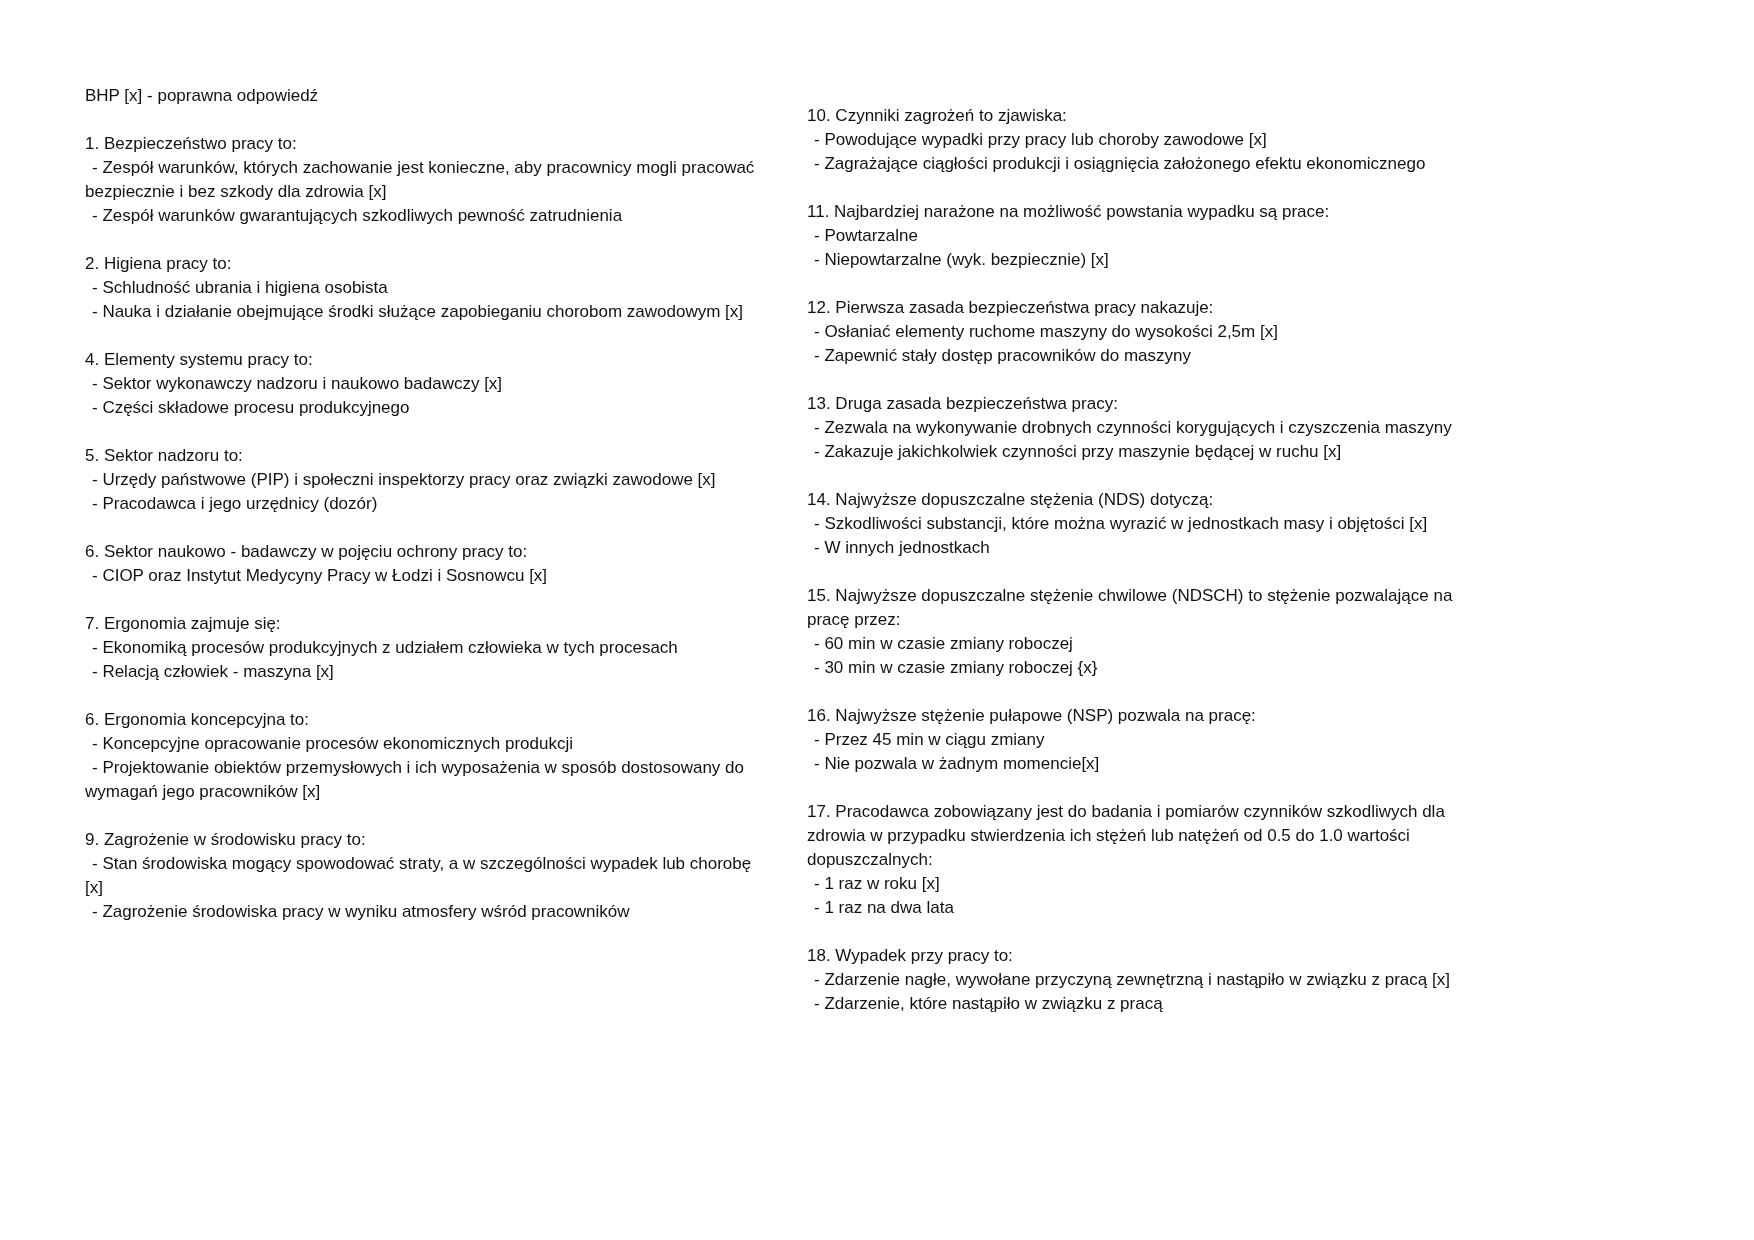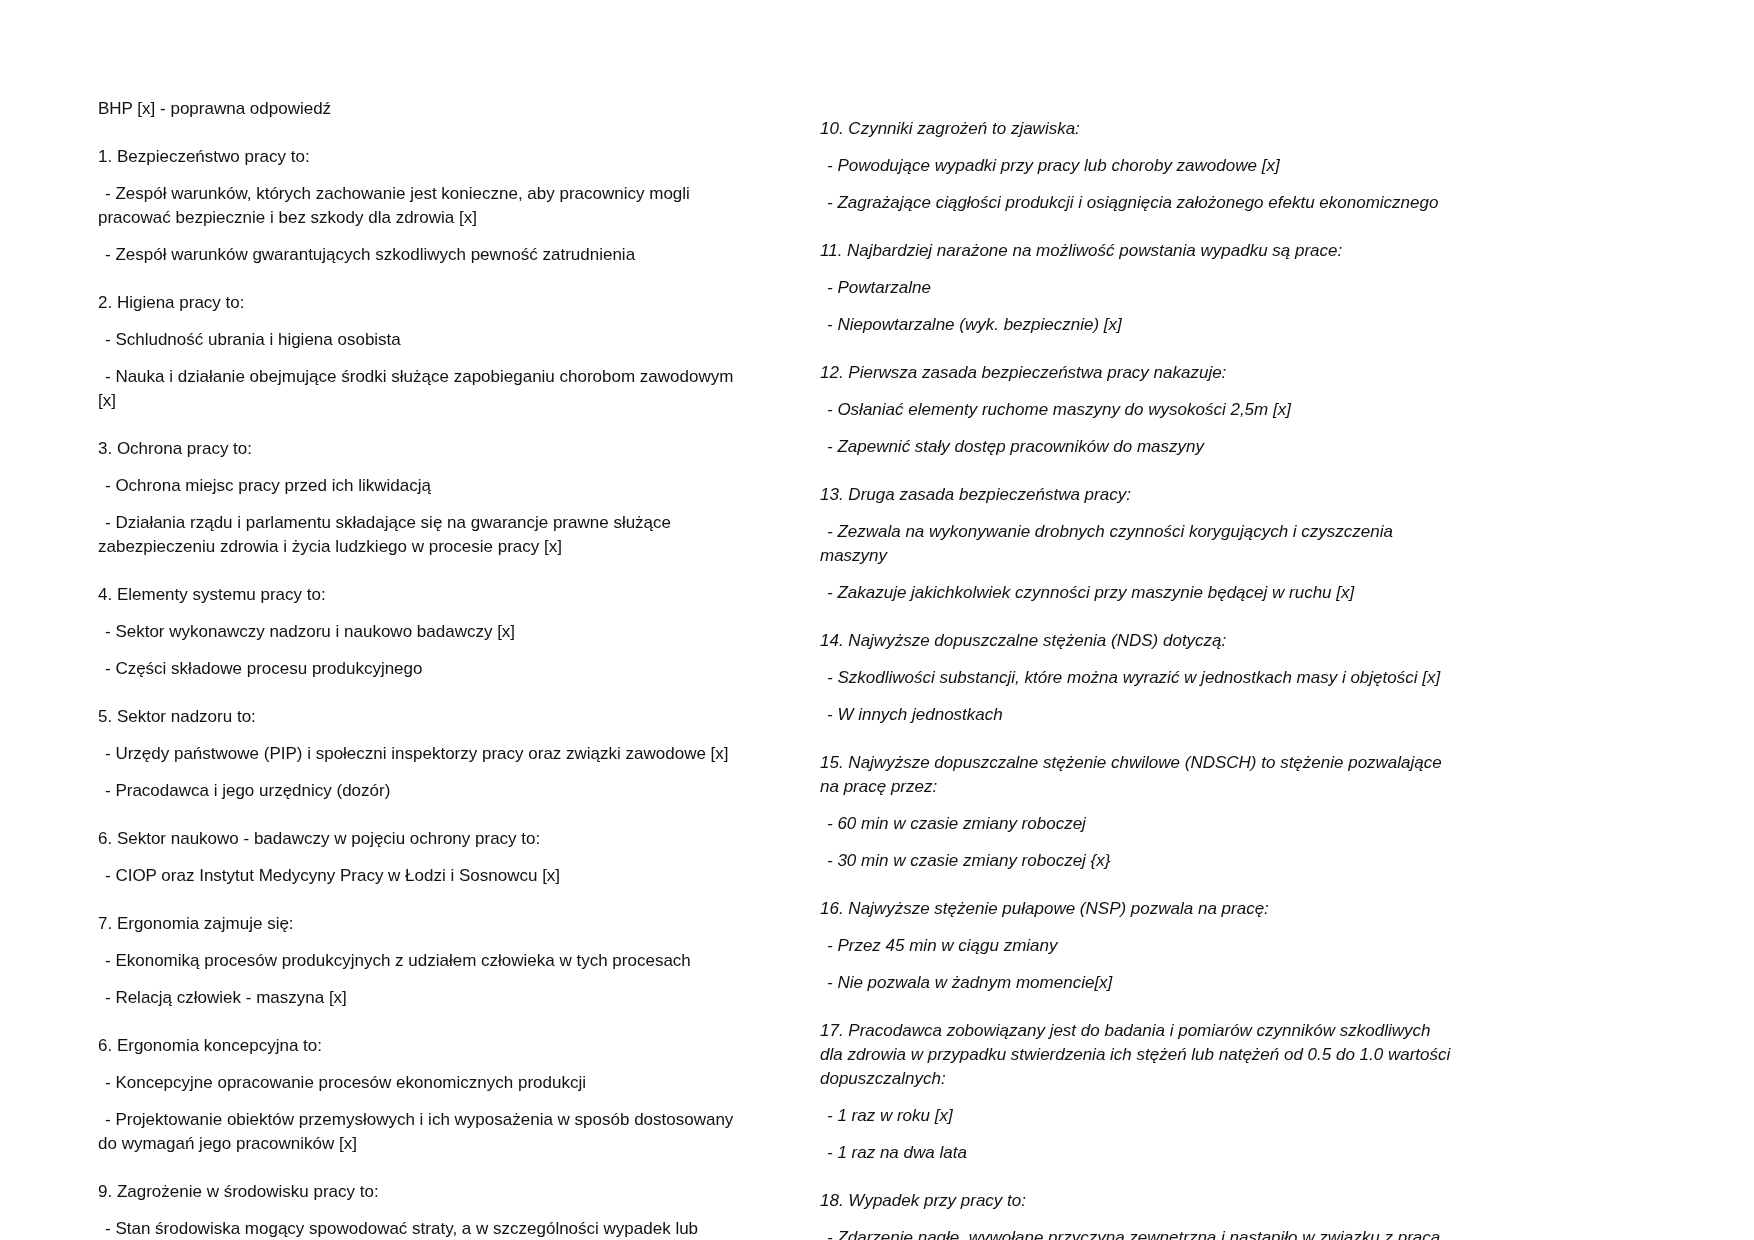--- a/index.html
+++ b/index.html
@@ -25,24 +25,23 @@
   }
   .col {
     flex: 0 0 auto;
   }
   .col-left {
     width: 680px;
   }
   .col-right {
     width: 660px;
     margin-top: 20px;
-    font-style: italic;
   }
   p {
-    margin: 13px;
+    margin: 0;
     padding: 0;
   }
   .document-title {
     margin-bottom: 24px;
   }
   .question-block {
     margin-bottom: 24px;
   }
   .answer-text {
     text-indent: 7px;
@@ -56,25 +55,20 @@
     <p class="document-title">BHP [x] - poprawna odpowiedź</p>
   <div class="question-block">
         <p class="question-text">1. Bezpieczeństwo pracy to:</p>
         <p class="answer-text">- Zespół warunków, których zachowanie jest konieczne, aby pracownicy mogli pracować bezpiecznie i bez szkody dla zdrowia [x]</p>
         <p class="answer-text">- Zespół warunków gwarantujących szkodliwych pewność zatrudnienia</p>
       </div>
       <div class="question-block">
         <p class="question-text">2. Higiena pracy to:</p>
         <p class="answer-text">- Schludność ubrania i higiena osobista</p>
         <p class="answer-text">- Nauka i działanie obejmujące środki służące zapobieganiu chorobom zawodowym [x]</p>
-      </div>
-      <div class="question-block">
-        <p class="question-text">3. Ochrona pracy to:</p>
-        <p class="answer-text">- Ochrona miejsc pracy przed ich likwidacją</p>
-        <p class="answer-text">- Działania rządu i parlamentu składające się na gwarancje prawne służące zabezpieczeniu zdrowia i życia ludzkiego w procesie pracy [x]</p>
       </div>
       <div class="question-block">
         <p class="question-text">4. Elementy systemu pracy to:</p>
         <p class="answer-text">- Sektor wykonawczy nadzoru i naukowo badawczy [x]</p>
         <p class="answer-text">- Części składowe procesu produkcyjnego</p>
       </div>
       <div class="question-block">
         <p class="question-text">5. Sektor nadzoru to:</p>
         <p class="answer-text">- Urzędy państwowe (PIP) i społeczni inspektorzy pracy oraz związki zawodowe [x]</p>
         <p class="answer-text">- Pracodawca i jego urzędnicy (dozór)</p>

